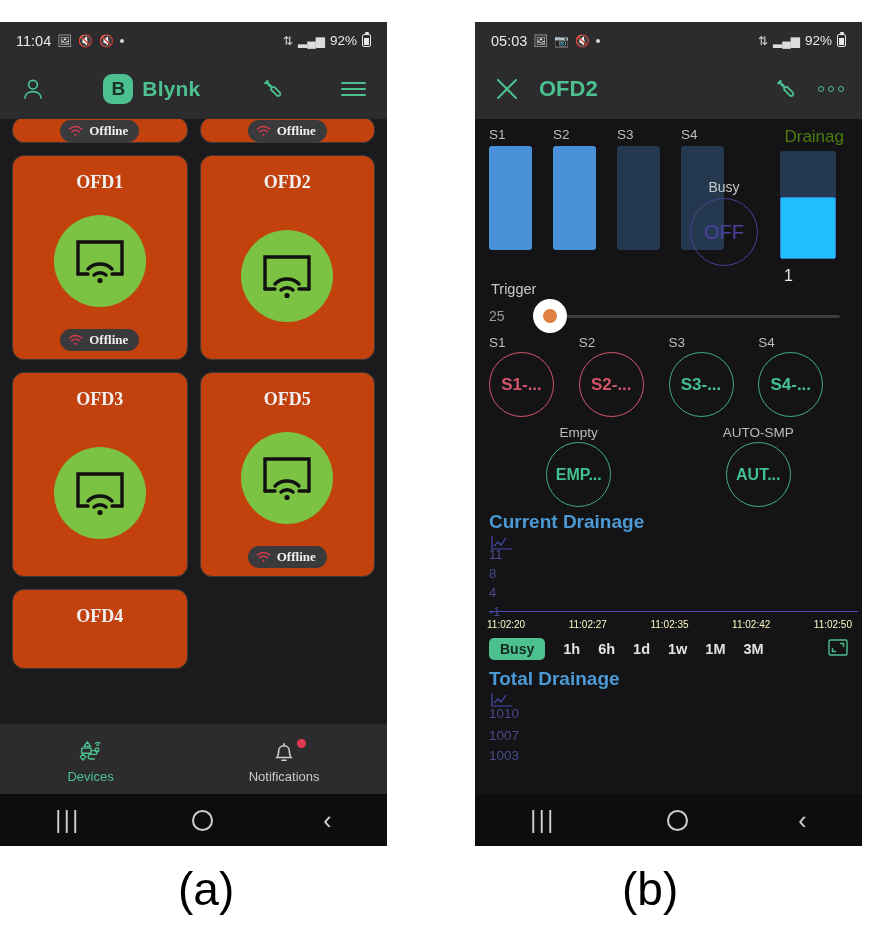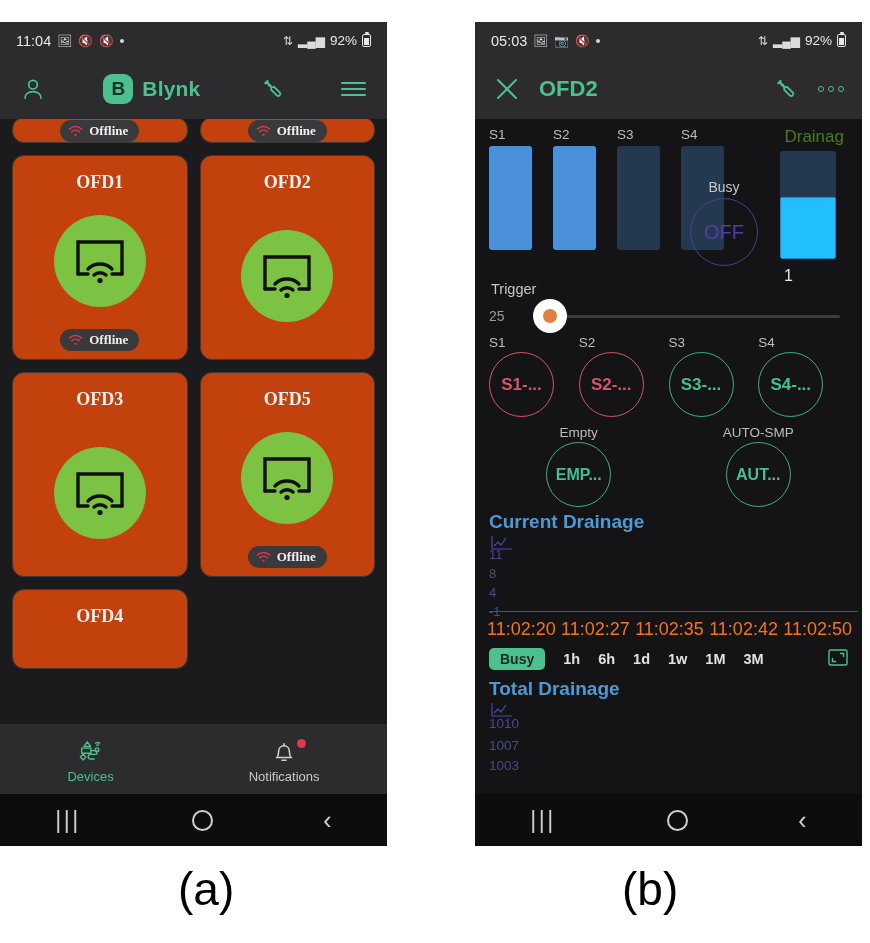--- a/index.html
+++ b/index.html
@@ -186,21 +186,21 @@
   .btn-row.actions .cbtn { margin: 0 auto; font-size: 16px; }
 
   
   .chart-block { padding: 4px 0 0 0; }
   .chart-title { color: #4b9ad6; font-size: 19px; font-weight: bold; padding-left: 14px; }
   .chart-area { position: relative; height: 84px; margin-left: 14px; }
   .chart-spark { position:absolute; left: 2px; top: 2px; }
   .ytick { position: absolute; left: 0; color: #4a4a8a; font-size: 13px; }
   .flatline { position: absolute; left: 0; right: 4px; height: 1px; background: #4a4ab0; }
   .xaxis { display: flex; justify-content: space-between; padding: 2px 10px 0 12px; }
-  .xtick { color: #f97316; font-size: 18px; }
+  .xtick { color: #fef9c3; font-size: 10px; }
 
   .range-row { display: flex; align-items: center; gap: 18px; padding: 8px 14px 4px 14px; }
   .range-pill {
     background: #4CC08F; color: #12291f; font-size: 14px; font-weight: bold;
     padding: 3px 11px; border-radius: 5px;
   }
   .range-opt { color: #e2e2e4; font-size: 14.5px; font-weight: bold; }
   .expand-icon { margin-left: auto; }
 
   .chart2-area { position: relative; height: 62px; margin-left: 14px; }

